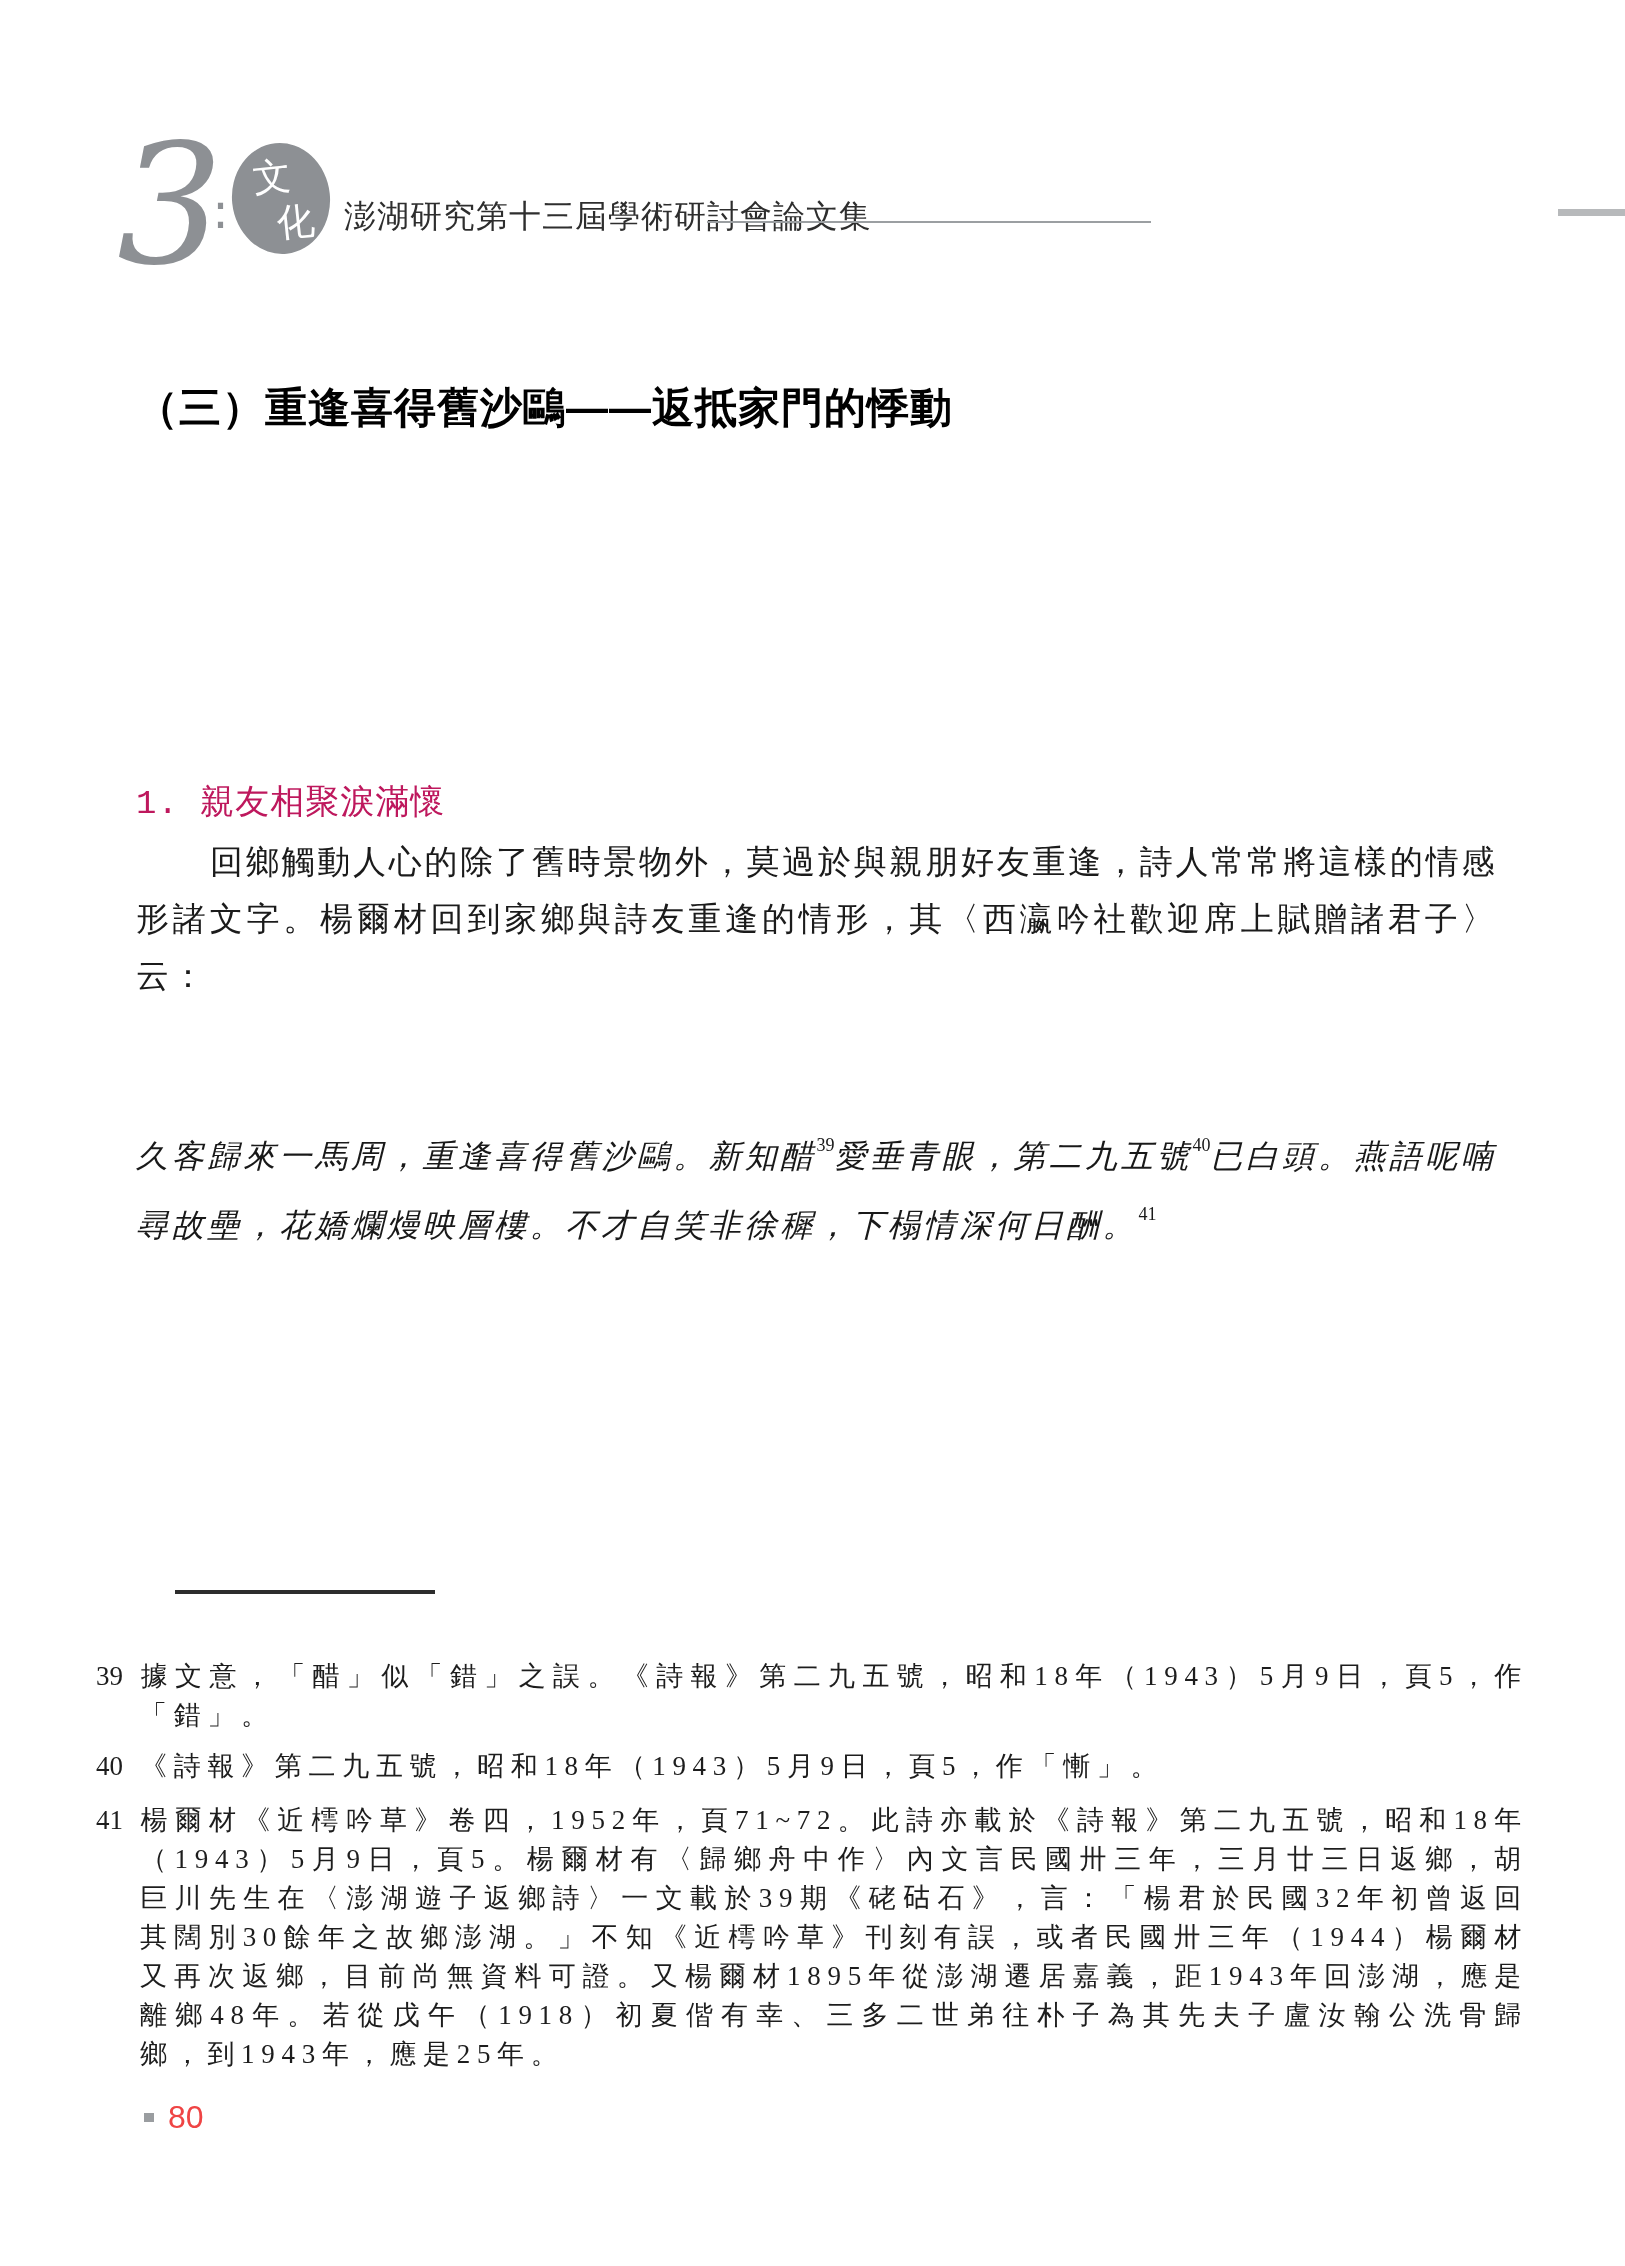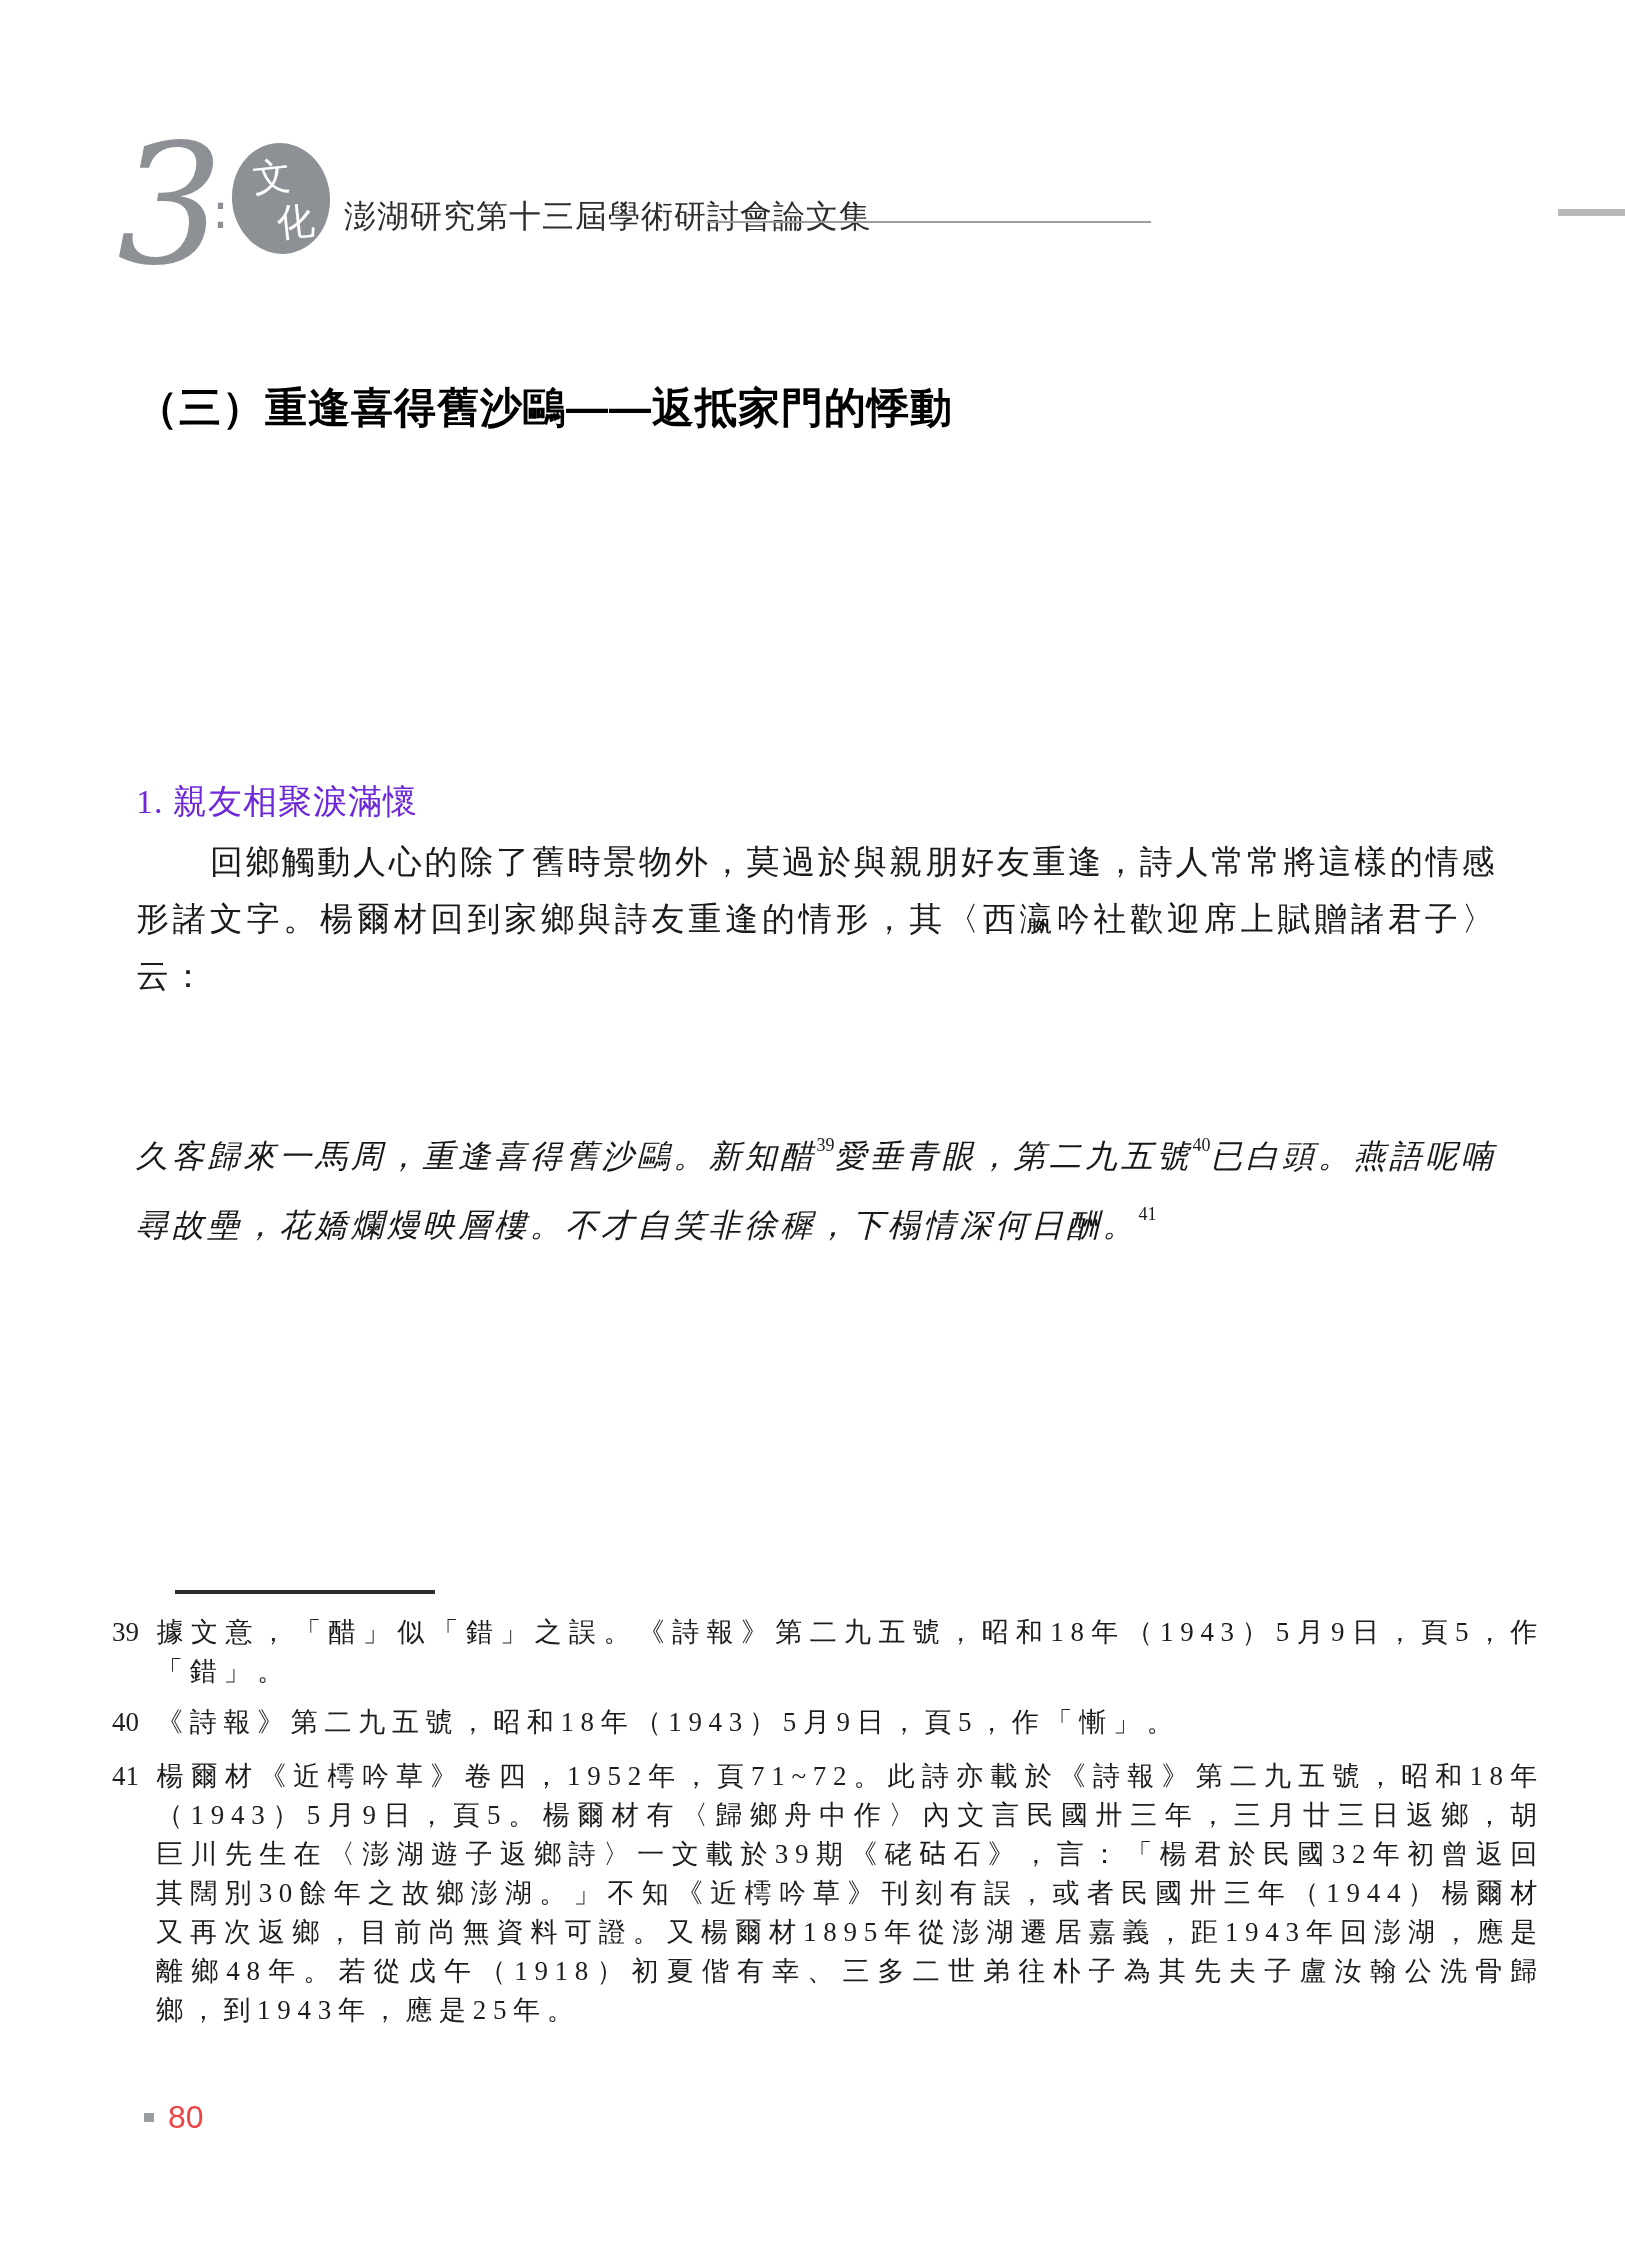--- a/index.html
+++ b/index.html
@@ -83,25 +83,25 @@
   .body-par {
     font-size: 33px;
     line-height: 57px;
     letter-spacing: 2.4px;
     text-align: justify;
     color: #1b1b1b;
   }
   .par-1 { top: 486px; text-indent: 74px; }
   .subsection-heading {
     top: 779px;
-    font-family: Liberation Serif, serif;
+    font-family: Liberation Mono, monospace;
     font-weight: 500;
     font-size: 34px;
     letter-spacing: 1px;
-    color: #6d28d9;
+    color: #be185d;
     white-space: nowrap;
   }
   .par-2 { top: 834px; text-indent: 74px; }
   .poem-quote {
     top: 1116px;
     font-style: italic;
     font-size: 32px;
     line-height: 58px;
     letter-spacing: 3.8px;
     text-align: justify;
@@ -115,21 +115,21 @@
   }
   .par-3 { top: 1290px; }
 
   
   .footnote-rule {
     position: absolute;
     left: 175px; top: 1590px;
     width: 260px; height: 3.8px;
     background: #2d2d2d;
   }
-  .fn-col { position: absolute; left: 112px; width: 1388px; }
+  .fn-col { position: absolute; left: 96px; width: 1388px; margin-top: 44px; }
   .footnote {
     font-size: 27px;
     line-height: 39px;
     letter-spacing: 6.7px;
     text-align: justify;
     color: #1d1d1d;
     padding-left: 44px;
     text-indent: -44px;
   }
   .fn-39 { top: 1613px; }

